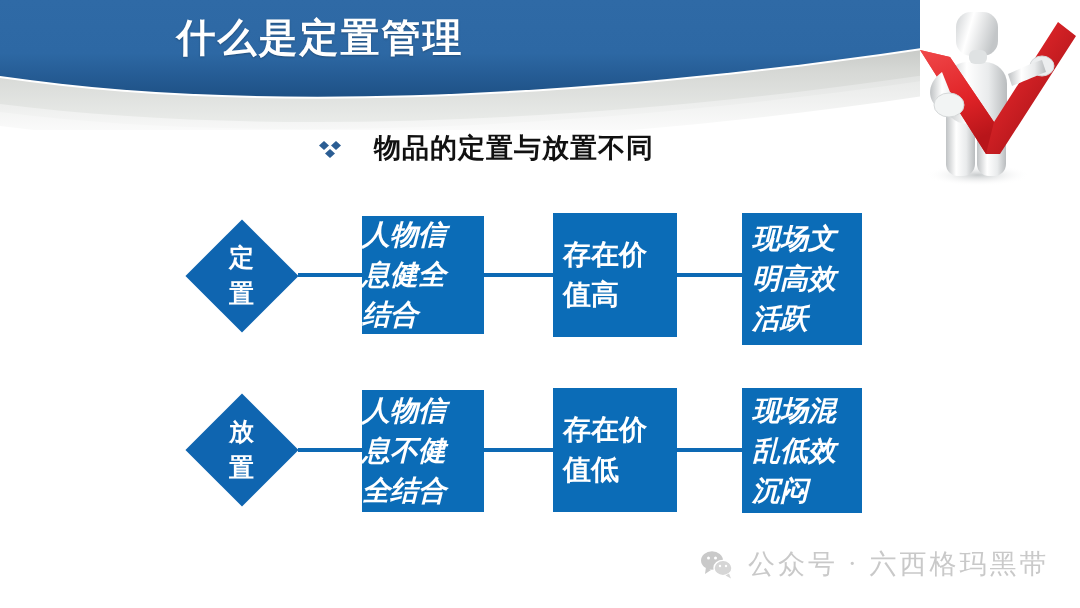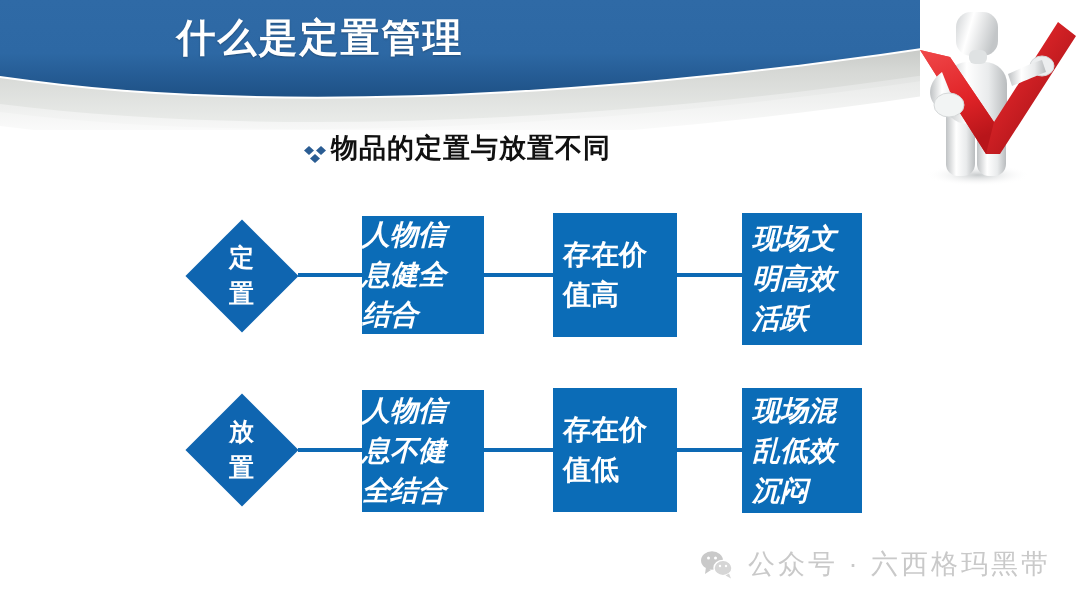--- a/index.html
+++ b/index.html
@@ -24,22 +24,22 @@
     text-shadow:0 1px 2px rgba(0,0,0,.25);
     white-space:nowrap;
     font-family:"DejaVu Sans","Liberation Sans",sans-serif;
   }
 
   
   .mascot{position:absolute;left:890px;top:2px;width:190px;height:190px;}
 
   
   .subtitle-row{
-    position:absolute;left:303px;top:132px;
-    display:flex;align-items:flex-end;gap:2px;
+    position:absolute;left:318px;top:132px;
+    display:flex;align-items:center;gap:30px;
   }
   .bullet-diamonds{width:26px;height:22px;flex:0 0 auto;}
   .subtitle-text{
     font-size:27px;font-weight:bold;color:#111111;
     letter-spacing:1px;white-space:nowrap;line-height:32px;
     font-family:"DejaVu Sans","Liberation Serif",serif;
   }
 
   
   .diagram{position:absolute;left:0;top:0;width:1080px;height:608px;}
@@ -82,21 +82,21 @@
   
   .watermark{
     position:absolute;left:700px;top:548px;
     display:flex;align-items:center;gap:14px;
     color:#c8c8c8;
   }
   .wm-icon{width:34px;height:30px;flex:0 0 auto;}
   .wm-text{
     font-size:27px;letter-spacing:3px;color:#c9c9c9;
     white-space:nowrap;line-height:32px;
-    font-family:Liberation Sans, sans-serif;
+    font-family:Liberation Serif, serif;
   }
 </style>
 </head>
 <body>
 
 <div id="slide">
 
   <div class="banner-wrap">
     <svg class="banner-svg" width="1080" height="130" viewBox="0 0 1080 130">
       <defs>

